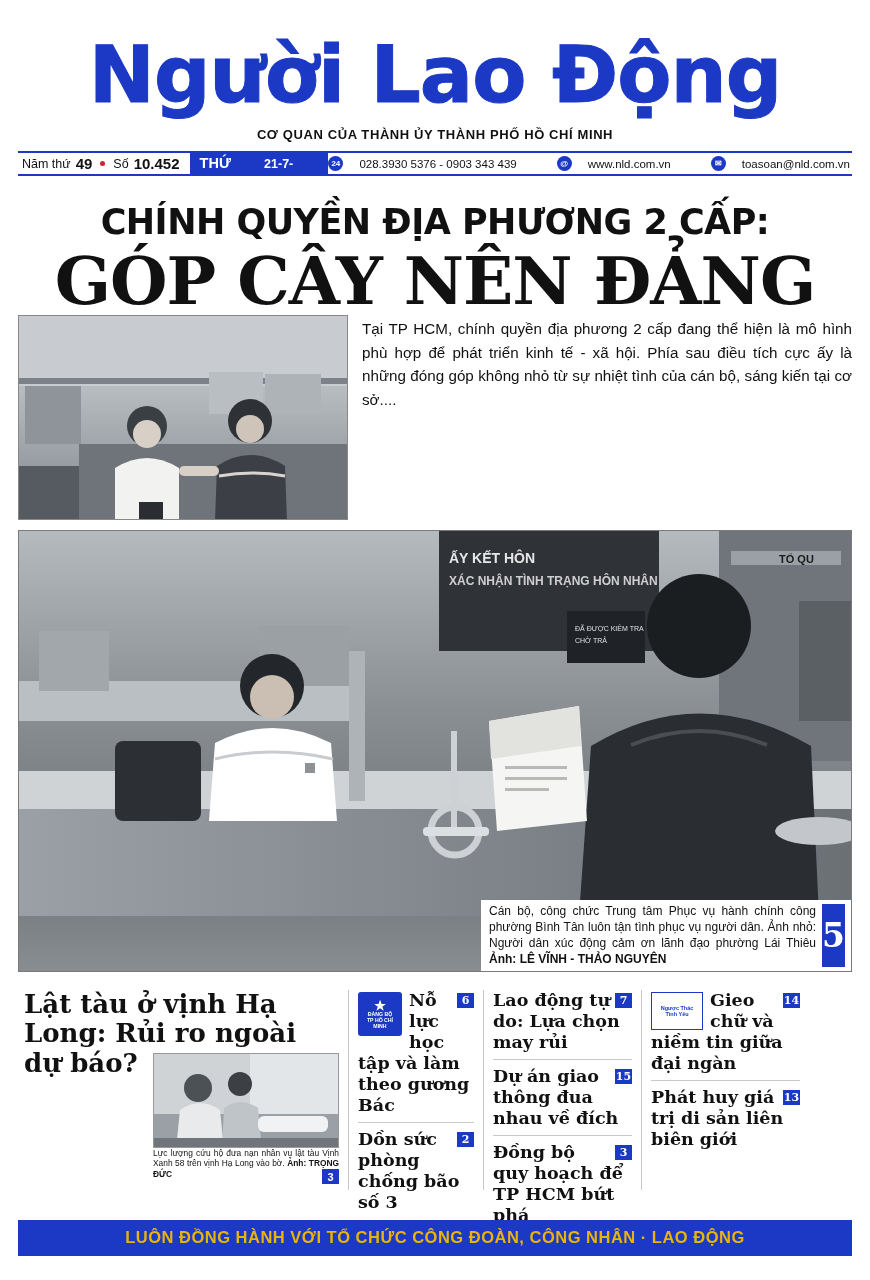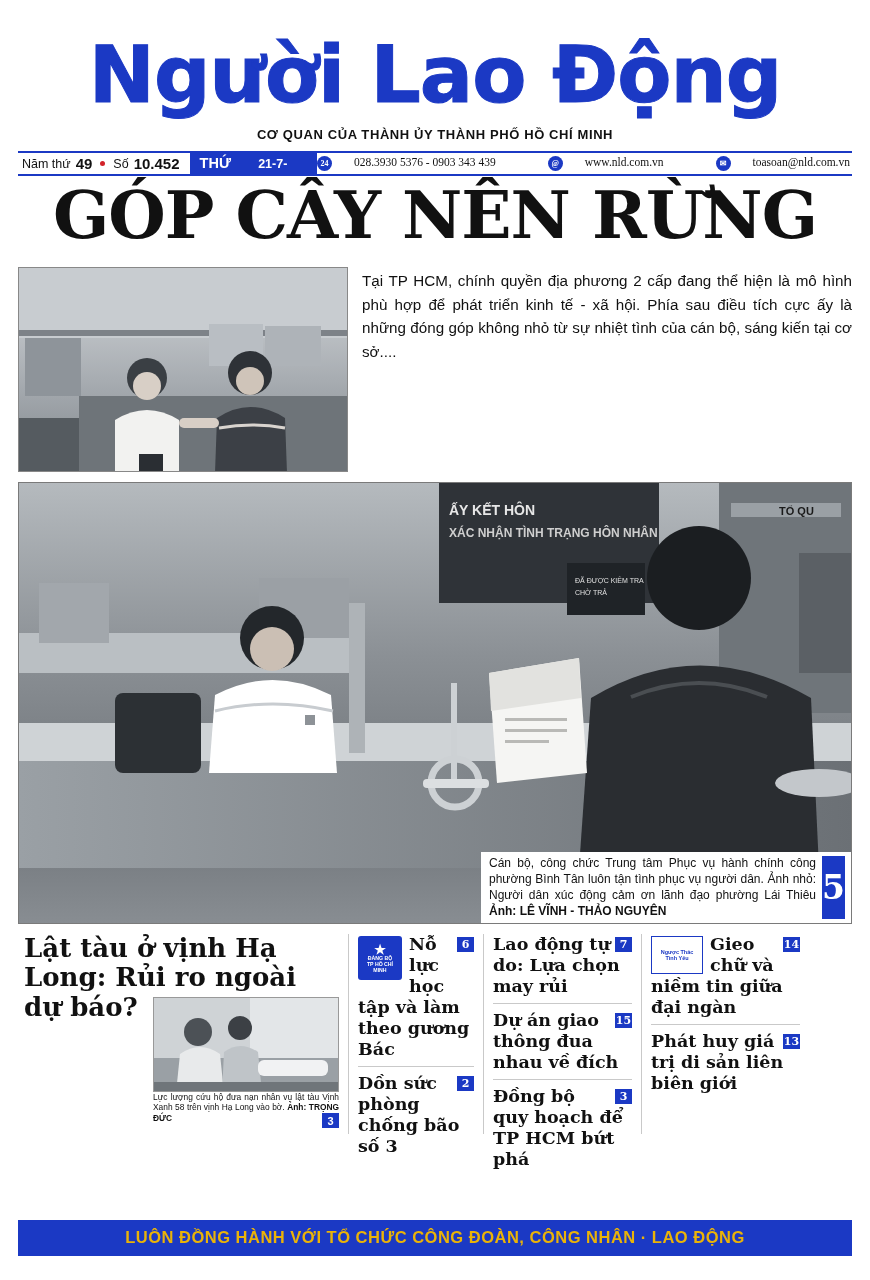--- a/index.html
+++ b/index.html
@@ -63,24 +63,23 @@
     font-weight: bold;
     padding: 2px 10px 3px 10px;
     font-size: 14.5px;
     display: flex; align-items: baseline; gap: 7px;
     height: 25px;
     line-height: 20px;
   }
   .date-box .dnum { font-size: 12.5px; font-weight: bold; }
   .infobar .right {
     margin-left: auto;
-    display: flex; gap: 22px;
+    display: flex; align-items: center; gap: 16px;
     font-size: 11.5px; white-space: nowrap;
     padding-right: 2px;
-    font-family: Liberation Serif, serif;
   }
   .ic {
     width: 15px; height: 15px; border-radius: 50%;
     background: #1b39c4; color: #fff; font-size: 8px;
     display: inline-flex; align-items: center; justify-content: center;
     font-weight: bold;
     flex: 0 0 auto;
   }
   .sep-sp { width: 8px; display: inline-block; }
 
@@ -97,21 +96,21 @@
     text-align: center;
     font-family: "DejaVu Serif", serif;
     font-weight: bold;
     font-size: 66px;
     line-height: 1.02;
     margin-top: 6px;
     letter-spacing: -1px;
   }
 
   
-  .lead-row { display: flex; margin-top: 18px; gap: 14px; }
+  .lead-row { display: flex; gap: 14px; }
   .lead-photo {
     width: 330px; height: 205px;
     border: 1px solid #888;
     background: linear-gradient(160deg,#b9bdc2 0%,#8f959b 40%,#6f757b 75%,#9aa0a6 100%);
     position: relative;
     overflow: hidden;
   }
   .lead-text {
     flex: 1;
     font-size: 15.2px;
@@ -150,21 +149,21 @@
     font-family: "DejaVu Serif", serif;
     font-weight: bold;
     font-size: 33px;
     width: 40px;
     display: flex; align-items: center; justify-content: center;
   }
 
   
   .teasers {
     display: flex;
-    margin-top: 10px;
+    margin-top: 18px;
     height: 200px;
     gap: 0;
   }
   .tz-col {
     padding: 0 9px;
     position: relative;
   }
   .tz-col + .tz-col { border-left: 1px solid #c9c9c9; }
   .tz-a { width: 330px; padding-left: 6px;}
   .tz-b { width: 135px; }
@@ -275,21 +274,22 @@
       <span>028.3930 5376 - 0903 343 439</span>
       <span class="sep-sp"></span>
       <span class="ic">@</span>
       <span>www.nld.com.vn</span>
       <span class="sep-sp"></span>
       <span class="ic">✉</span>
       <span>toasoan@nld.com.vn</span>
     </div>
   </div>
 
-  <div class="headline">GÓP CÂY NÊN RỪNG</div>
+  <div class="kicker">CHÍNH QUYỀN ĐỊA PHƯƠNG 2 CẤP:</div>
+  <div class="headline">GÓP CÂY NÊN ĐẢNG</div>
 
   <div class="lead-row">
     <div class="lead-photo">
       <svg width="330" height="205" viewBox="0 0 330 205" preserveAspectRatio="none">
         <defs>
           <linearGradient id="g1" x1="0" y1="0" x2="0" y2="1">
             <stop offset="0%" stop-color="#d6d9dc"></stop>
               <stop offset="55%" stop-color="#a7acb1"></stop>
               <stop offset="100%" stop-color="#80868c"></stop>
           </linearGradient>

